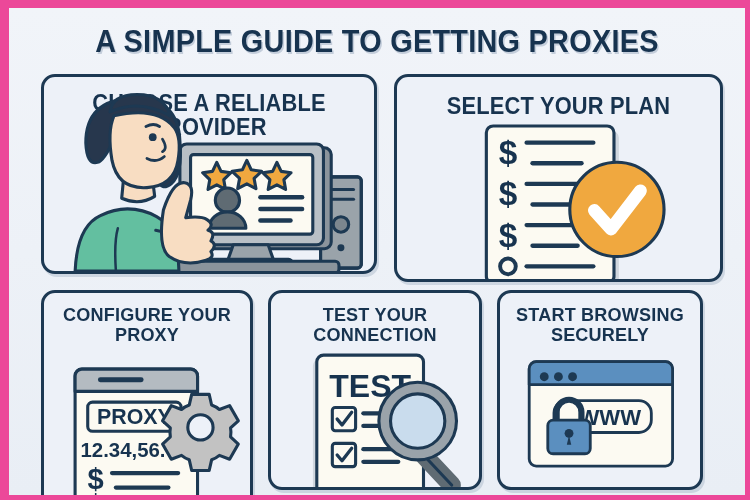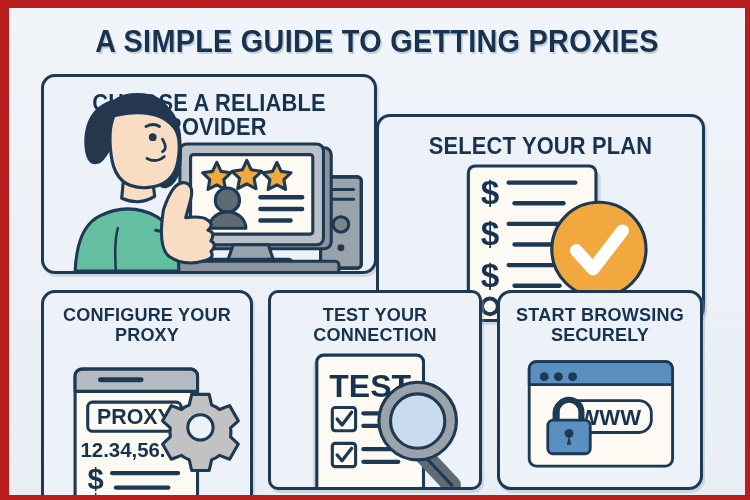--- a/index.html
+++ b/index.html
@@ -11,21 +11,21 @@
     width: 750px;
     height: 500px;
     overflow: hidden;
     font-family: "Liberation Sans", sans-serif;
   }
 
   #infographic {
     position: relative;
     width: 750px;
     height: 500px;
-    background: #b91c1c;
+    background: #ec4899;
     box-sizing: border-box;
   }
 
   .canvas {
     position: absolute;
     left: 9px;
     top: 8px;
     width: 736px;
     height: 487px;
     background: #edf1f7;
@@ -66,23 +66,23 @@
     right: 6px;
     text-align: center;
     font-weight: bold;
     color: #17334f;
     line-height: 1.06;
     transform: scaleX(0.95);
     letter-spacing: 0.2px;
   }
 
   #panel-1 { left: 32px;  top: 66px;  width: 336px; height: 200px; }
-  #panel-2 { left: 367px; top: 66px;  width: 329px; height: 208px; margin-top: 40px; }
+  #panel-2 { left: 385px; top: 66px;  width: 329px; height: 208px; }
   #panel-3 { left: 32px;  top: 282px; width: 212px; height: 232px; }
-  #panel-4 { left: 259px; top: 282px; width: 214px; height: 200px; border-radius: 10px; }
+  #panel-4 { left: 259px; top: 282px; width: 214px; height: 200px; }
   #panel-5 { left: 488px; top: 282px; width: 206px; height: 200px; }
 
   #panel-1 .panel-title { top: 14px; font-size: 23px; }
   #panel-2 .panel-title { top: 17px; font-size: 23px; }
   #panel-3 .panel-title { top: 12px; font-size: 19px; }
   #panel-4 .panel-title { top: 12px; font-size: 19px; }
   #panel-5 .panel-title { top: 12px; font-size: 19px; }
 
   .art { position: absolute; left: 0; top: 0; width: 100%; height: 100%; }
   .art svg { display: block; width: 100%; height: 100%; }

